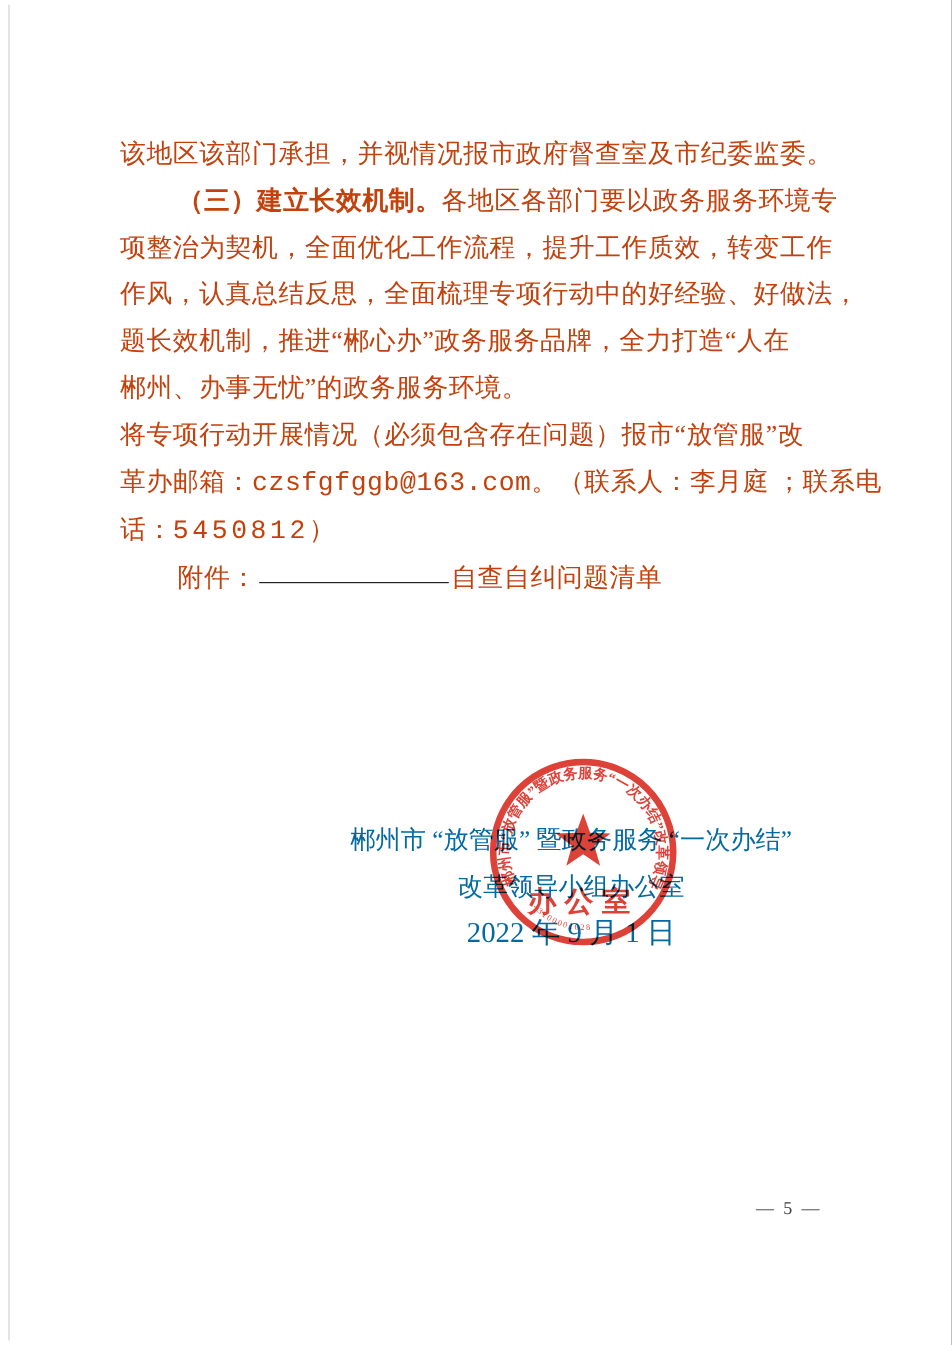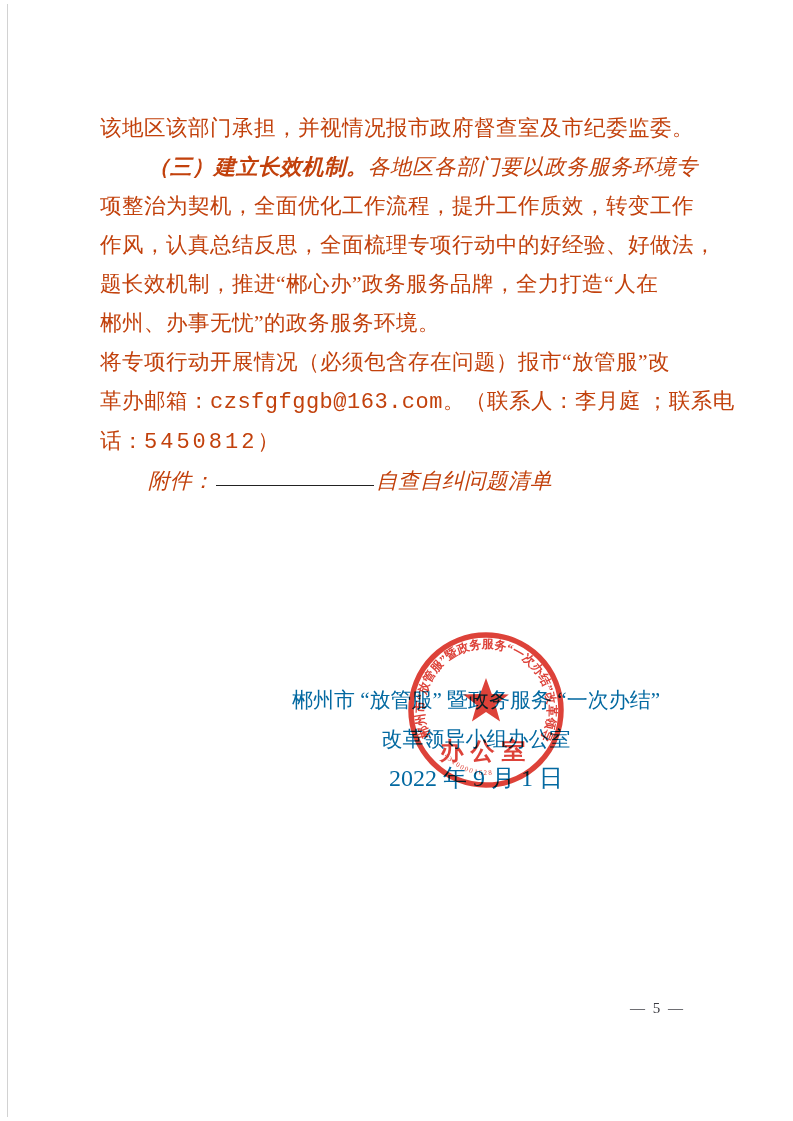--- a/index.html
+++ b/index.html
@@ -17,21 +17,21 @@
     position:absolute;left:7px;top:4px;bottom:4px;width:1px;
     background:#d2d2d2;
   }
   .content{
     position:absolute;left:100px;top:109px;width:606px;
     font-size:21.5px;line-height:39px;
     letter-spacing:0.5px;
     color:#c2410c;
   }
   .line{white-space:nowrap;}
-  .indent{padding-left:48px;font-style:italic;}
+  .indent{padding-left:48px;}
   .bold{font-weight:bold;}
   .latin{
     font-family:"Liberation Mono","DejaVu Sans Mono",monospace;
     font-size:22px;
   }
   .phone{letter-spacing:3px;}
   .uline{
     display:inline-block;width:158px;height:2px;
     border-bottom:1.6px solid #222;
     vertical-align:baseline;

